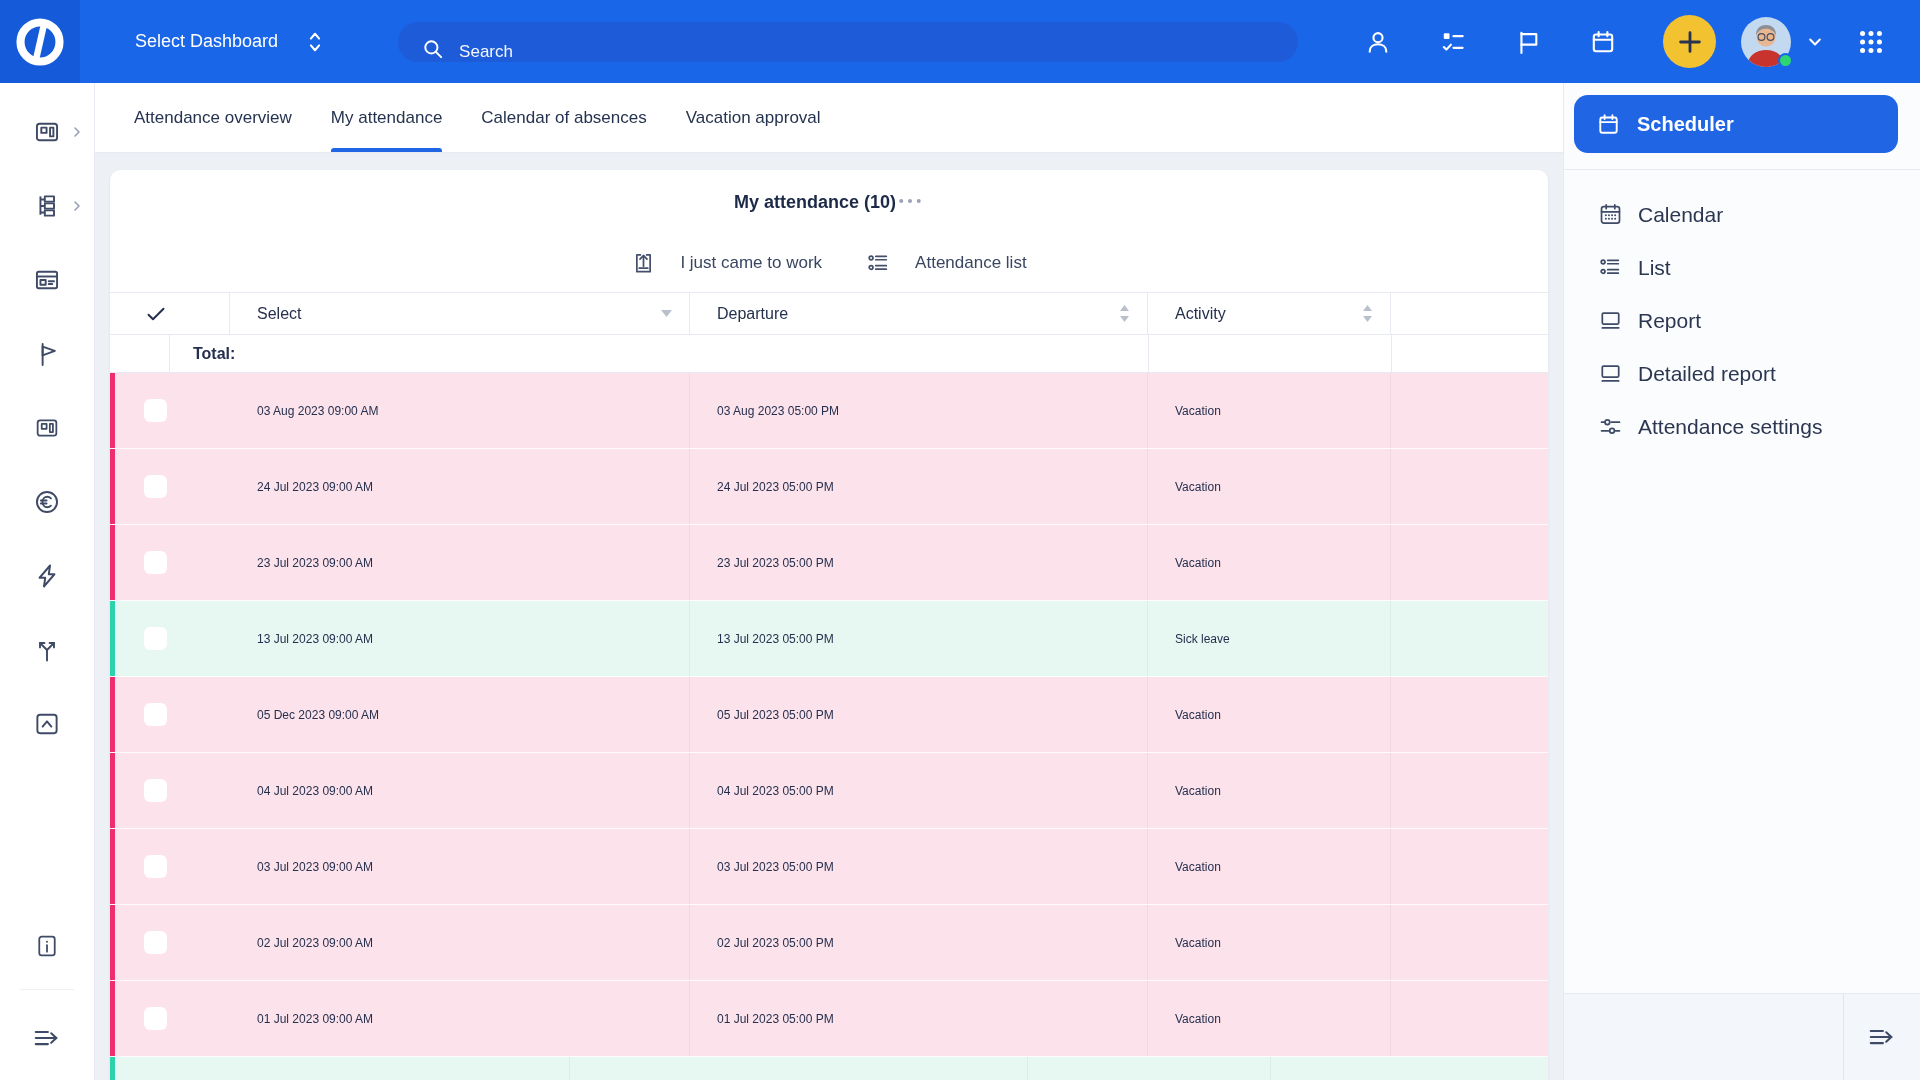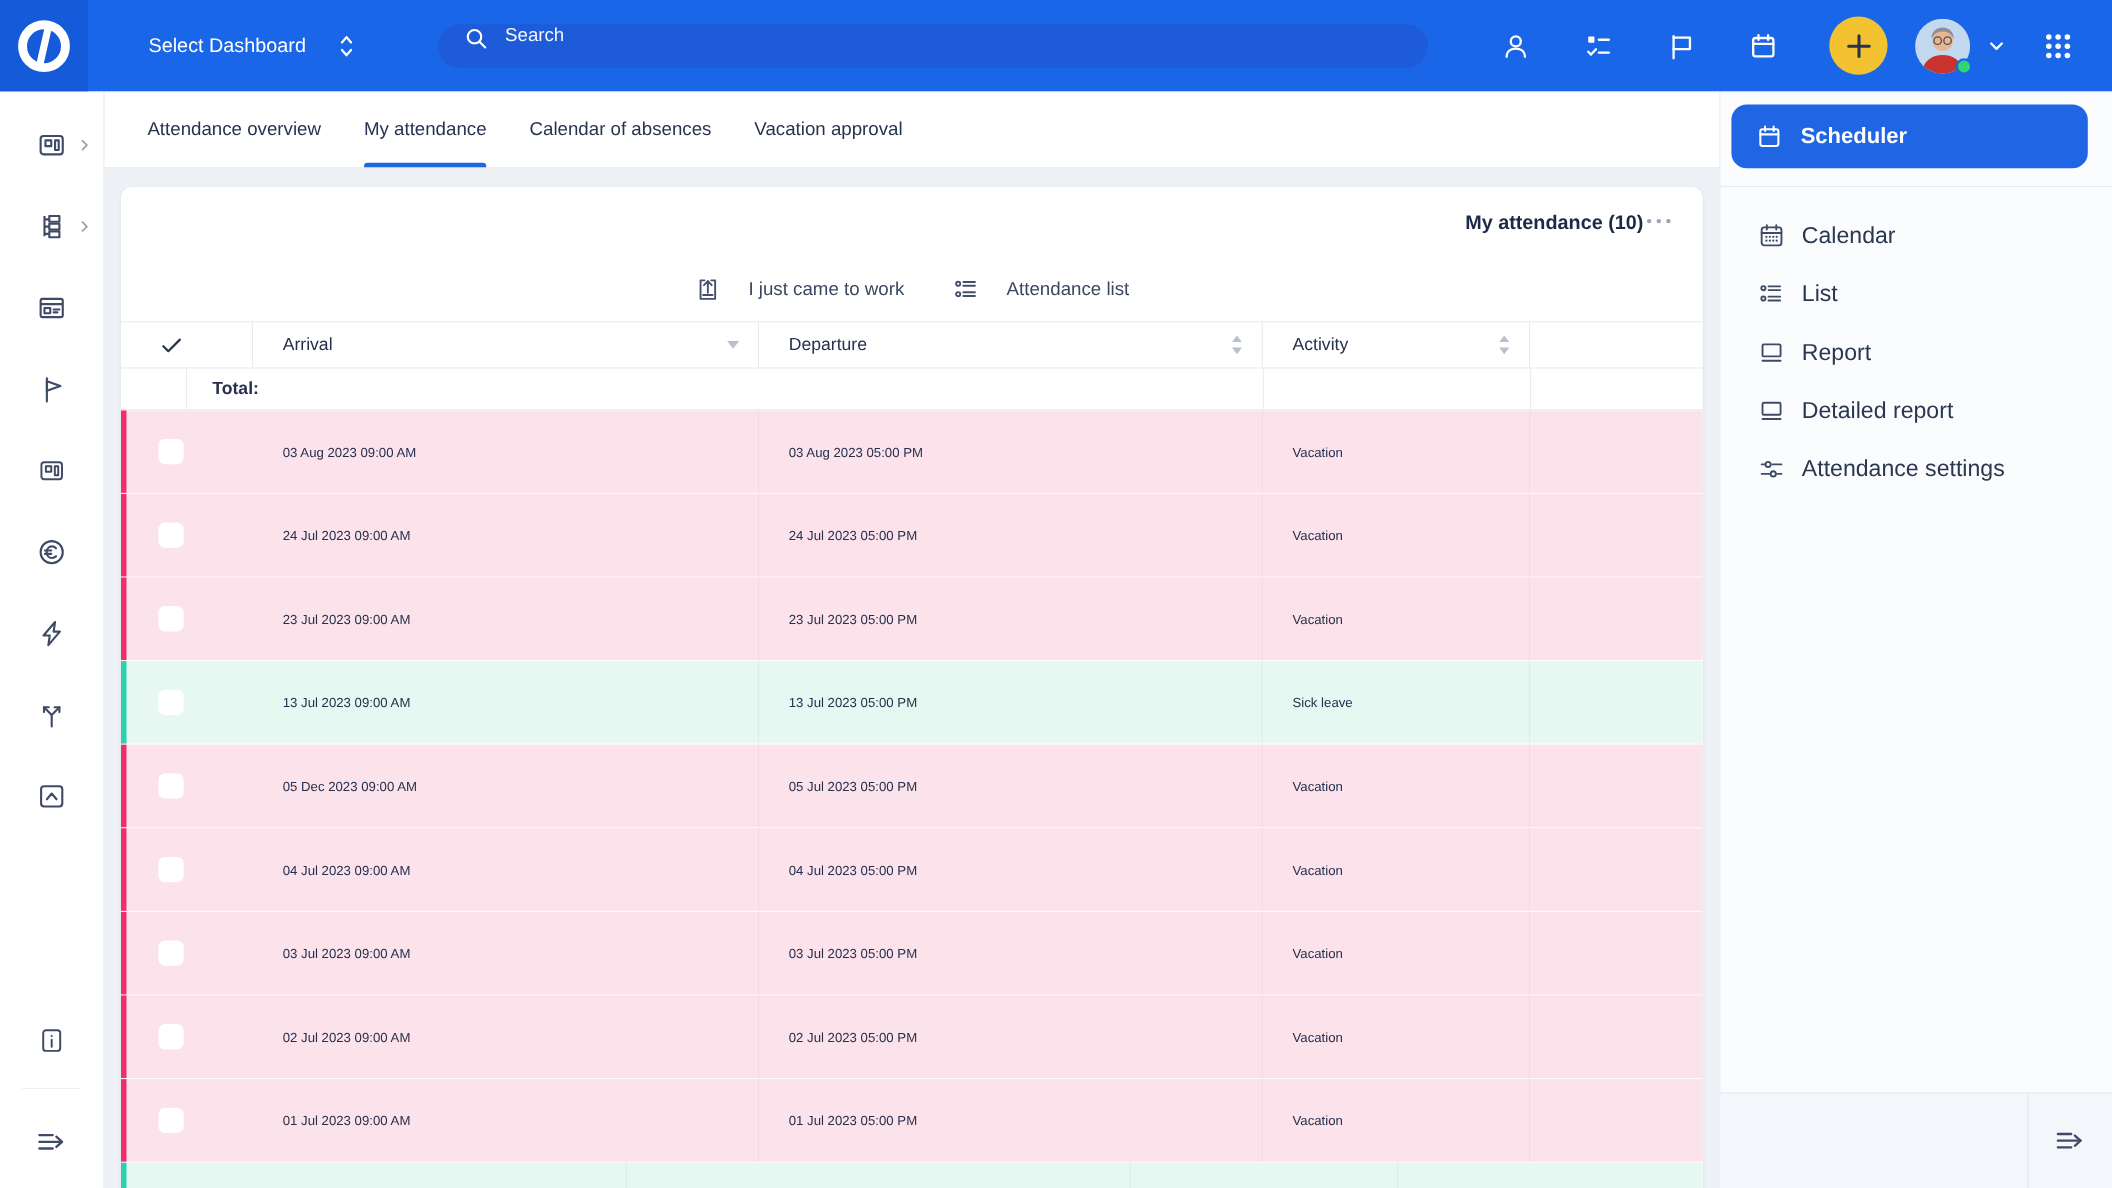--- a/index.html
+++ b/index.html
@@ -10,21 +10,21 @@
     --text-navy:#25304e; --icon-slate:#3f4b66; --border-gray:#e7eaf0; --page-bg:#edf0f5;
   }
   *{box-sizing:border-box;margin:0;padding:0}
   html,body{width:1920px;height:1080px;overflow:hidden;font-family:"Liberation Sans",sans-serif;background:#fff;color:var(--text-navy)}
   svg{display:block}
 
   
   .topbar{position:absolute;top:0;left:0;width:1920px;height:83px;background:var(--topbar-blue);display:flex;align-items:center;z-index:10}
   .logo-block{width:80px;height:100%;background:var(--logo-block-blue);display:flex;align-items:center;justify-content:center;flex:0 0 auto;cursor:pointer}
   .dash-select{display:flex;align-items:center;gap:26px;margin-left:55px;color:#fff;font-size:18px;font-weight:500;cursor:pointer}
-  .searchbar{margin-left:72px;width:900px;height:40px;border-radius:26px;background:var(--search-pill-blue);display:flex;align-items:flex-start;padding:0 22px;gap:13px}
+  .searchbar{margin-left:72px;width:900px;height:40px;border-radius:26px;background:var(--search-pill-blue);display:flex;align-items:flex-end;padding:0 22px;gap:13px}
   .searchbar input{flex:1;background:transparent;border:none;outline:none;color:#fff;font-size:17px;font-family:inherit}
   .searchbar input::placeholder{color:rgba(255,255,255,.95)}
   .topbar-right{margin-left:auto;display:flex;align-items:center;padding-right:34px}
   .tb-icon{width:28px;height:28px;color:#fff;margin-left:47px;cursor:pointer}
   .plus-btn{width:53px;height:53px;border-radius:50%;background:var(--plus-yellow);display:flex;align-items:center;justify-content:center;margin-left:46px;cursor:pointer}
   .avatar-wrap{position:relative;margin-left:25px;width:50px;height:50px;cursor:pointer}
   .avatar-wrap .dot{position:absolute;right:-2px;bottom:-1px;width:15px;height:15px;border-radius:50%;background:var(--online-green);border:2px solid var(--topbar-blue)}
   .tb-chevron{width:22px;height:22px;color:#fff;margin-left:13px;cursor:pointer}
   .tb-grid{width:30px;height:30px;color:#fff;margin-left:30px;cursor:pointer}
 
@@ -36,21 +36,21 @@
   .l-divider{height:1px;background:#edf0f4;margin:6px 20px}
   .lnav-footer{height:84px;display:flex;align-items:center;justify-content:center;color:var(--icon-slate);cursor:pointer}
 
   
   .content{position:absolute;top:83px;left:95px;right:357px;bottom:0;display:flex;flex-direction:column}
   .tabsbar{height:70px;background:#fff;border-bottom:1px solid var(--border-gray);display:flex;align-items:stretch;padding-left:39px;gap:39px;flex:0 0 auto}
   .tab{display:flex;align-items:center;font-size:17px;font-weight:500;color:#263350;position:relative;cursor:pointer;white-space:nowrap}
   .tab.active::after{content:"";position:absolute;left:0;right:0;bottom:0;height:4px;border-radius:3px 3px 0 0;background:var(--accent-blue)}
   .main{flex:1;background:var(--page-bg);padding:17px 15px 0;overflow:hidden}
   .card{background:#fff;border-radius:10px 10px 0 0;box-shadow:0 1px 3px rgba(41,50,86,.08);height:100%;overflow:hidden;display:flex;flex-direction:column}
-  .card-head{display:flex;justify-content:flex-end;align-items:center;height:64px;padding:0 26px 0;flex:0 0 auto}
+  .card-head{display:flex;justify-content:center;align-items:center;height:64px;padding:0 26px 0;flex:0 0 auto}
   .card-title{font-size:18px;font-weight:700;color:#1c2947}
   .dots-menu{width:28px;height:16px;color:#9aa3b5;cursor:pointer}
   .actions{height:58px;display:flex;align-items:center;justify-content:center;gap:44px;flex:0 0 auto}
   .action-btn{display:flex;align-items:center;gap:24px;font-size:17px;color:#3a4661;cursor:pointer}
   .action-btn .aicon{width:25px;height:25px;color:#434f6b}
 
   
   .thead{display:flex;height:43px;border-top:1px solid var(--border-gray);border-bottom:1px solid var(--border-gray);align-items:stretch;font-size:16px;font-weight:500;color:var(--text-navy);flex:0 0 auto}
   .th{display:flex;align-items:center;border-right:1px solid var(--border-gray)}
   .th-check{width:120px;padding-left:34px;cursor:pointer}
@@ -365,21 +365,21 @@
 
       <div class="thead">
         <div class="th th-check">
           <span>
             <svg width="24" height="24" viewBox="0 0 32 32" fill="none" stroke="#25304e" stroke-width="2.6" stroke-linecap="round" stroke-linejoin="round">
                 <path d="M6 17l6 6L26 9"></path>
               </svg>
           </span>
         </div>
         <div class="th th-arrival">
-          <span>Arrival</span>
+          <span>Select</span>
           <span class="filter-icon">
             <svg viewBox="0 0 13 9" fill="#b9c0cc">
                 <path d="M1 1h11L6.5 8z"></path>
               </svg>
           </span>
         </div>
         <div class="th th-departure">
           <span>Departure</span>
           <span class="sort-icon">
             <svg viewBox="0 0 13 19" fill="#b9c0cc">

